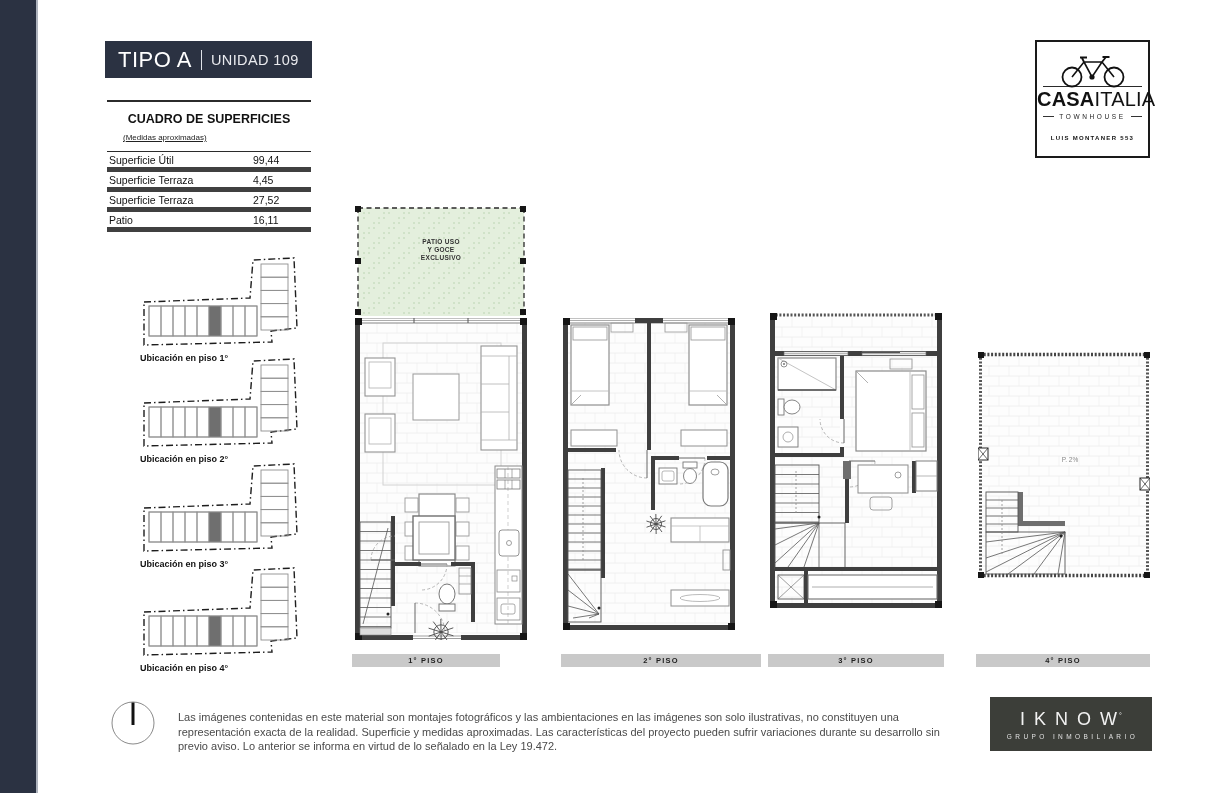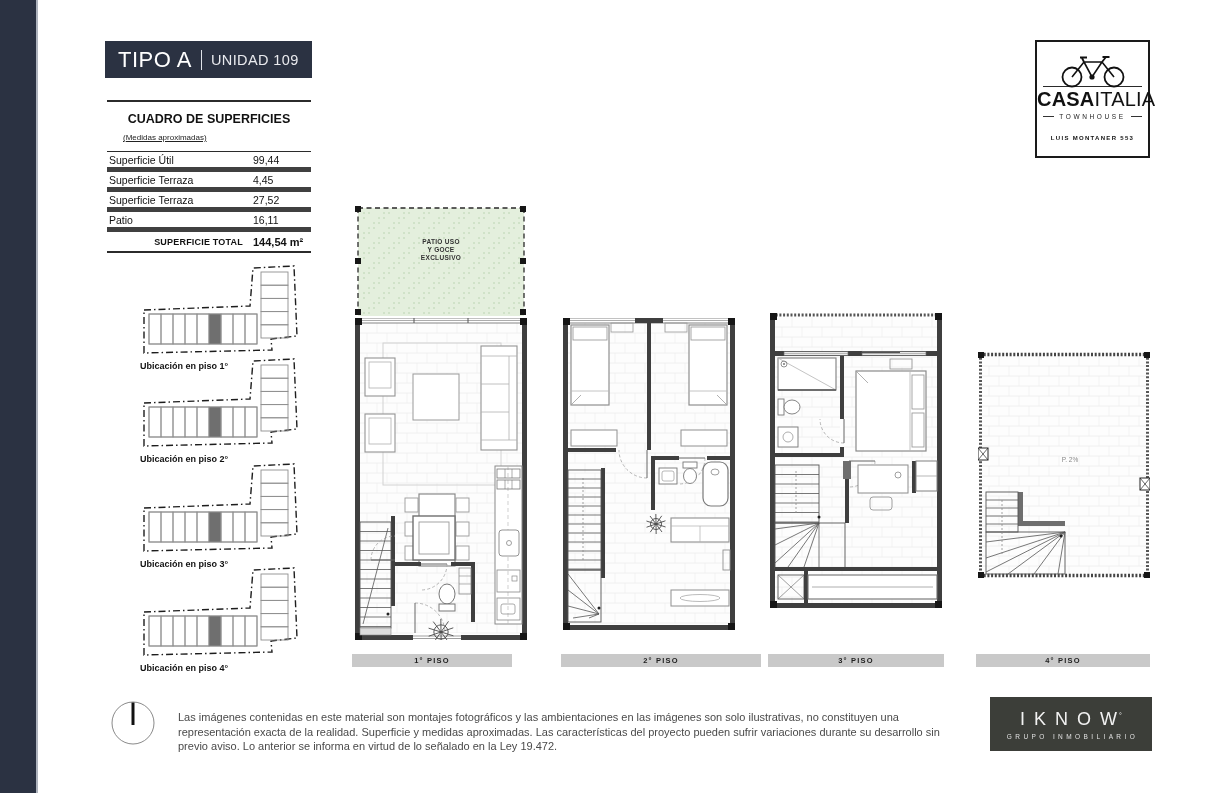--- a/index.html
+++ b/index.html
@@ -104,27 +104,23 @@
       </div>
       <div class="s-row">
         <span class="lbl">Superficie Terraza</span>
         <span class="val">27,52</span>
       </div>
       <div class="s-row">
         <span class="lbl">Patio</span>
         <span class="val">16,11</span>
       </div>
     </div>
-    <div class="s-total">
-      <span class="lbl">SUPERFICIE TOTAL</span>
-      <span class="val">144,54 m²</span>
-    </div>
   </div>
 
-  <div class="loc" style="top:264px">
+  <div class="loc" style="top:256px">
     <svg class="locsvg" width="185" height="92">
         <path d="M 22 46 L 128 42 L 131 4 L 172 2 L 175 72 L 149 75 L 150 86 L 22 89 Z" fill="none" stroke="#1d1d1d" stroke-width="1.4" stroke-dasharray="7 3 1.5 3"></path>
         <rect x="27" y="50" width="108" height="30" fill="none" stroke="#8f8f8f" stroke-width="0.9"></rect>
         <rect x="27" y="50" width="12" height="30" fill="none" stroke="#8f8f8f" stroke-width="0.9"></rect>
         <rect x="39" y="50" width="12" height="30" fill="none" stroke="#8f8f8f" stroke-width="0.9"></rect>
         <rect x="51" y="50" width="12" height="30" fill="none" stroke="#8f8f8f" stroke-width="0.9"></rect>
         <rect x="63" y="50" width="12" height="30" fill="none" stroke="#8f8f8f" stroke-width="0.9"></rect>
         <rect x="75" y="50" width="12" height="30" fill="none" stroke="#8f8f8f" stroke-width="0.9"></rect>
         <rect x="87" y="50" width="12" height="30" fill="#6f6f6f" stroke="#8f8f8f" stroke-width="0.9"></rect>
         <rect x="99" y="50" width="12" height="30" fill="none" stroke="#8f8f8f" stroke-width="0.9"></rect>
@@ -1833,21 +1829,21 @@
       <line x1="87" y1="180" x2="8" y2="206" stroke="#555" stroke-width="0.8"></line>
       <line x1="87" y1="180" x2="8" y2="220" stroke="#555" stroke-width="0.8"></line>
       <line x1="87" y1="180" x2="30" y2="222" stroke="#555" stroke-width="0.8"></line>
       <line x1="87" y1="180" x2="56" y2="222" stroke="#555" stroke-width="0.8"></line>
       <line x1="87" y1="180" x2="80" y2="222" stroke="#555" stroke-width="0.8"></line>
       <line x1="24" y1="148" x2="24" y2="204" stroke="#8a8a8a" stroke-width="0.8" stroke-dasharray="2 2"></line>
       <circle cx="83" cy="184" r="1.5" fill="#222" stroke="none" stroke-width="1"></circle>
       <text x="92" y="110" font-size="6.5" fill="#888" text-anchor="middle" font-family="Liberation Sans, sans-serif">P. 2%</text>
     </svg>
 
-  <div class="bar" style="left:352px;width:160px">1° PISO</div>
+  <div class="bar" style="left:352px;width:148px">1° PISO</div>
   <div class="bar" style="left:561px;width:200px">2° PISO</div>
   <div class="bar" style="left:768px;width:176px">3° PISO</div>
   <div class="bar" style="left:976px;width:174px">4° PISO</div>
 
   <svg class="north" width="46" height="46">
     <circle cx="23" cy="23" r="21" fill="#fff" stroke="#8a8a8a" stroke-width="1"></circle>
     <line x1="23" y1="2.5" x2="23" y2="25" stroke="#111" stroke-width="3"></line>
   </svg>
   <div class="disclaimer">Las imágenes contenidas en este material son montajes fotográficos y las ambientaciones en las imágenes son solo ilustrativas, no constituyen una representación exacta de la realidad. Superficie y medidas aproximadas. Las características del proyecto pueden sufrir variaciones durante su desarrollo sin previo aviso. Lo anterior se informa en virtud de lo señalado en la Ley 19.472.</div>
 

